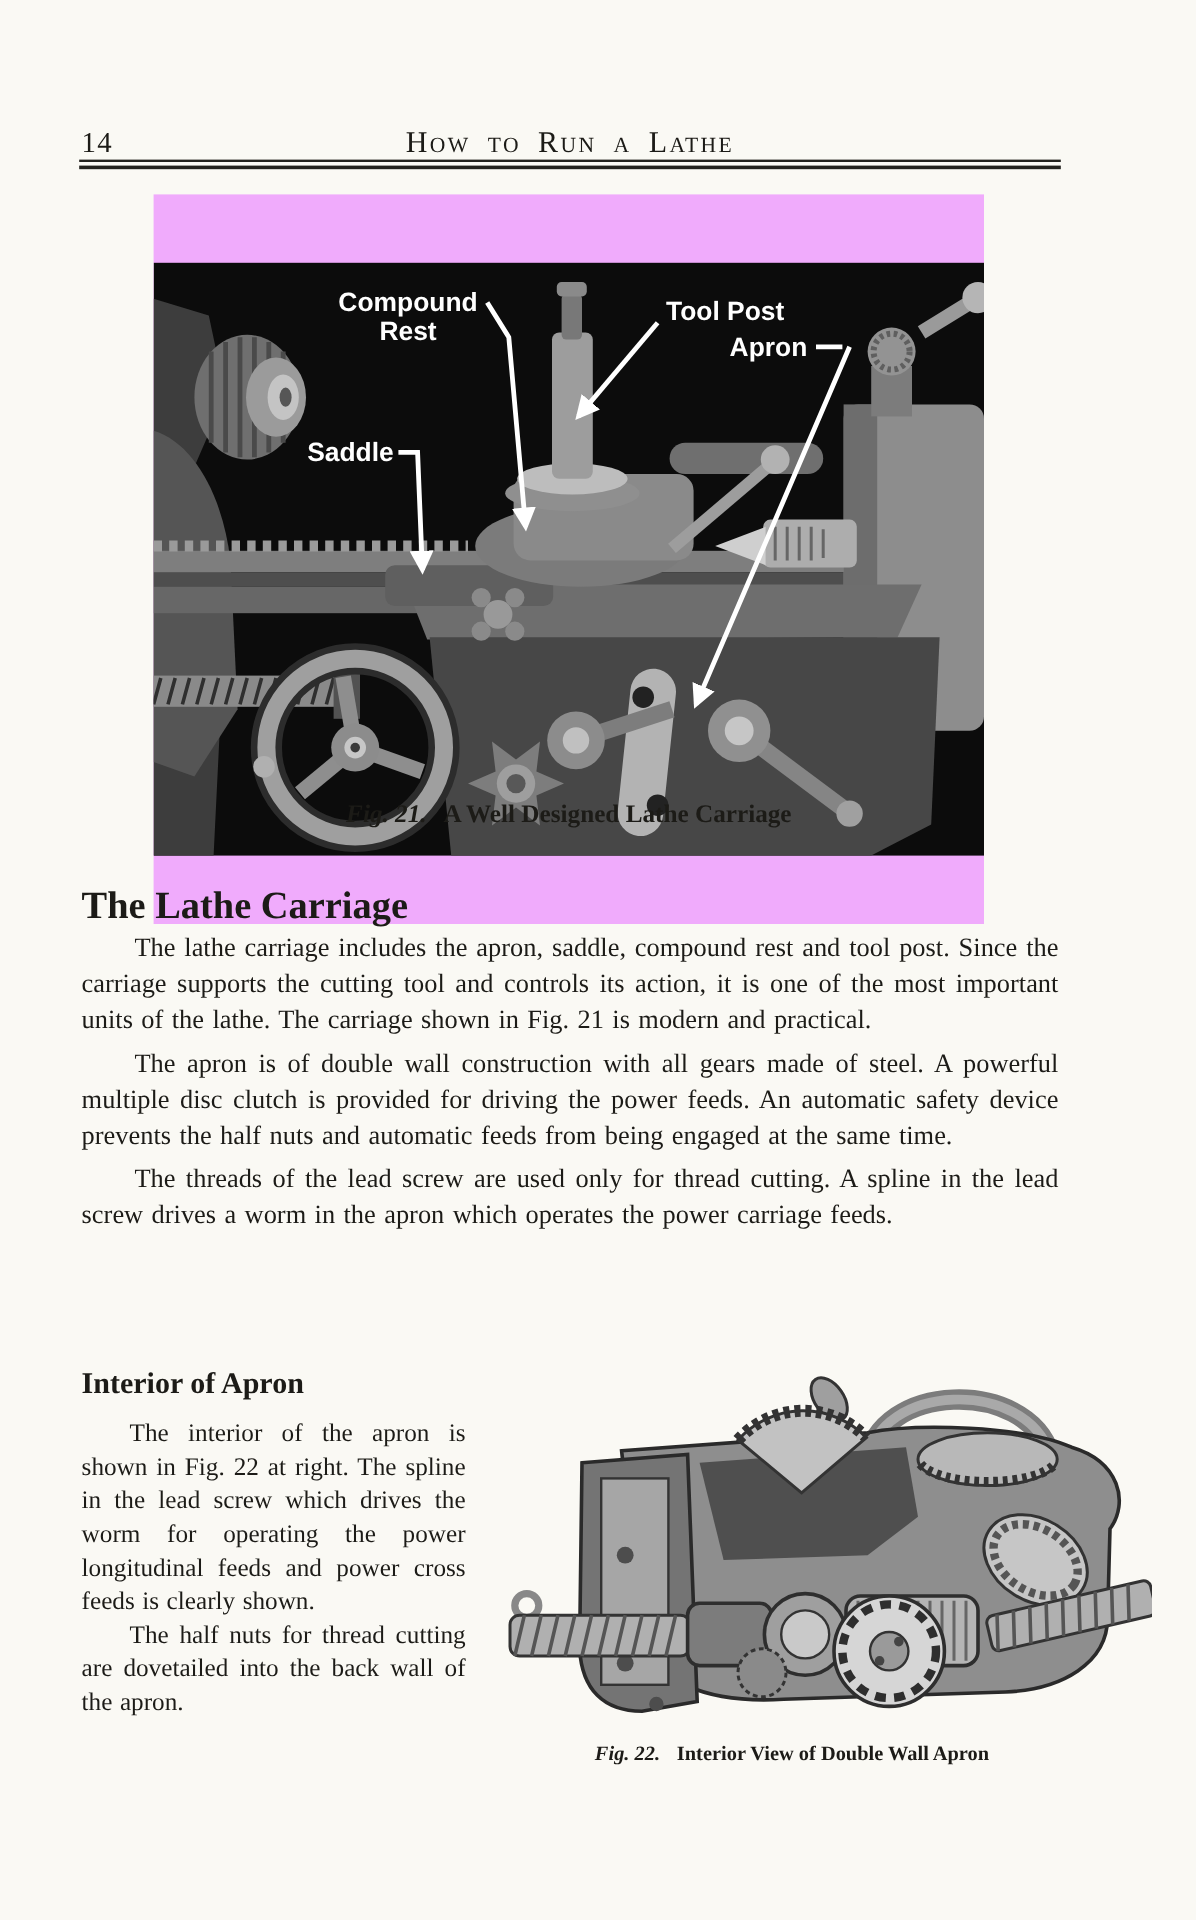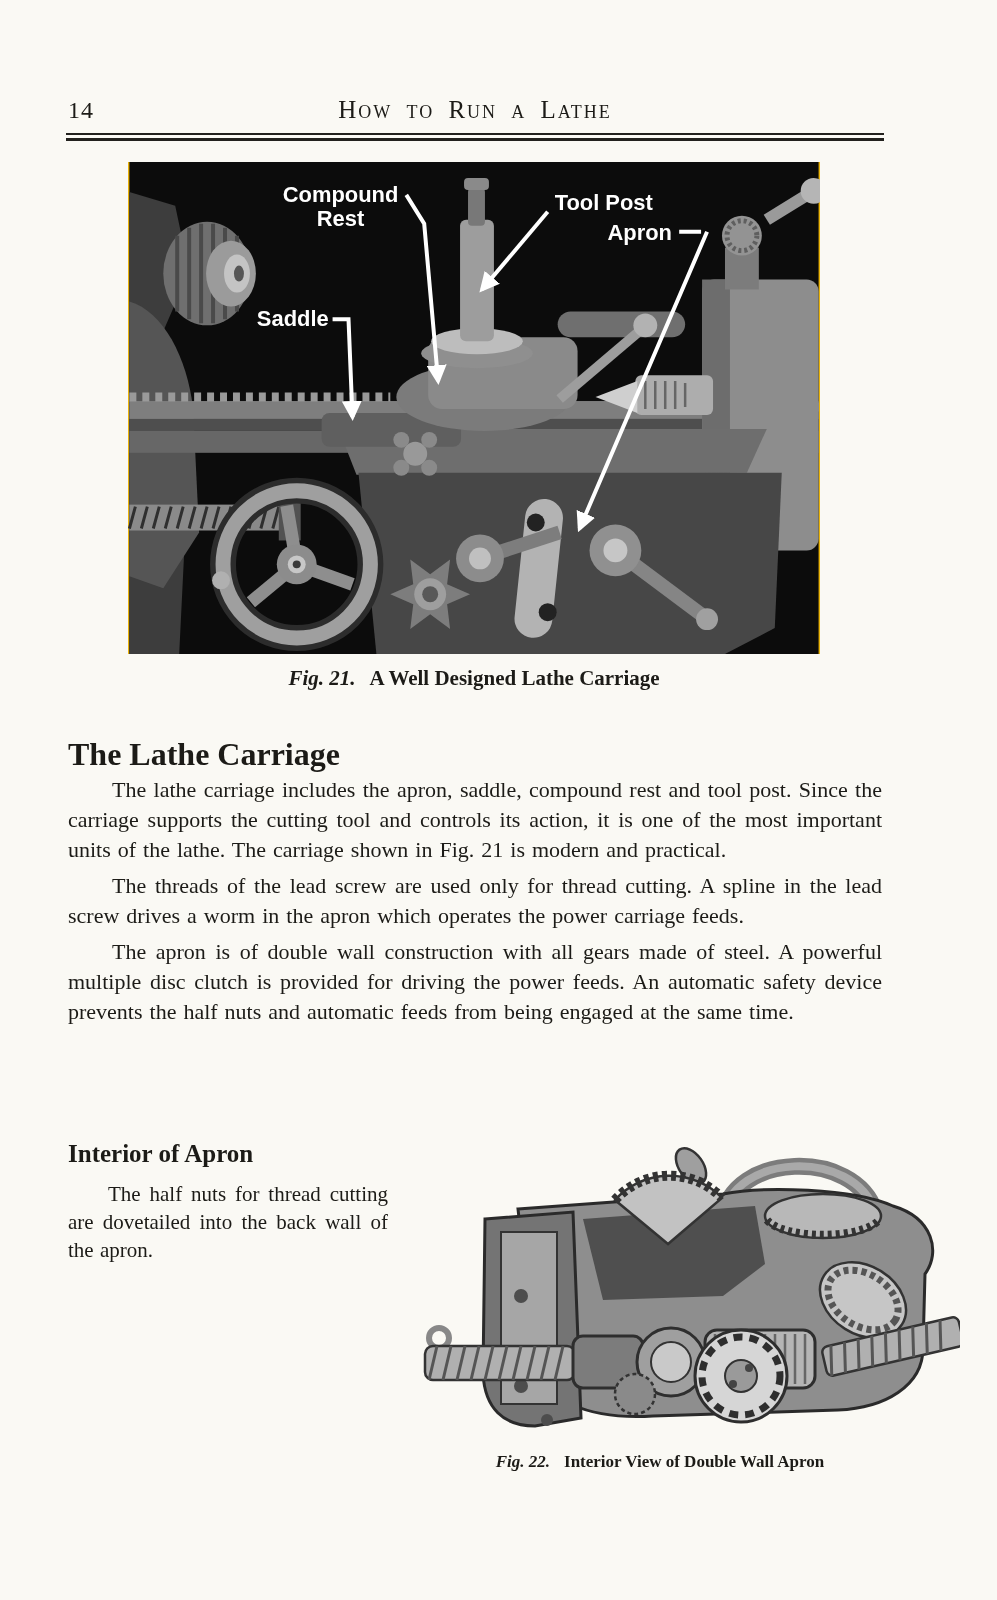--- a/index.html
+++ b/index.html
@@ -4,31 +4,31 @@
 <style>
   html,body{margin:0;padding:0;}
   body{
     width:997px;height:1600px;position:relative;
     background:#faf9f4;
     font-family:"Liberation Serif", serif;
     color:#1c1b17;
     overflow:hidden;
   }
   
-  #running-head{position:absolute;left:66px;top:88px;width:818px;height:36px;}
+  #running-head{position:absolute;left:66px;top:98px;width:818px;height:36px;}
   #page-number{position:absolute;left:2px;bottom:0;font-size:24px;letter-spacing:1px;}
   #running-title{
     position:absolute;left:0;right:0;bottom:0;text-align:center;
     font-variant:small-caps;font-size:25px;letter-spacing:2px;word-spacing:6px;
   }
   .rule-thin{position:absolute;left:66px;top:133px;width:818px;height:2px;background:#22211d;}
   .rule-thick{position:absolute;left:66px;top:138px;width:818px;height:3px;background:#22211d;}
 
   
-  #fig21{position:absolute;left:128px;top:162px;width:692px;height:492px;background:#eab308;}
+  #fig21{position:absolute;left:128px;top:162px;width:692px;height:608px;background:#f0abfc;}
   #fig21 svg{display:block;width:100%;height:100%;}
   #caption21{
     position:absolute;left:128px;top:666px;width:692px;text-align:center;
     font-weight:bold;font-size:21px;
   }
   .cap-label{margin-right:14px;font-style:italic;}
 
   
   #text-main{position:absolute;left:68px;top:739px;width:814px;}
   .sec-heading{font-size:32px;font-weight:bold;line-height:30px;margin:0;}
@@ -171,27 +171,28 @@
 </svg>
 </div>
 
 <div id="caption21">
   <span class="cap-label">Fig. 21.</span><span>A Well Designed Lathe Carriage</span>
 </div>
 
 <div id="text-main">
   <h2 class="sec-heading">The Lathe Carriage</h2>
   <p>The lathe carriage includes the apron, saddle, compound rest and tool post. Since the carriage supports the cutting tool and controls its action, it is one of the most important units of the lathe. The carriage shown in Fig. 21 is modern and practical.</p>
+  <p>The apron is of double wall construction with all gears made of steel. A powerful multiple disc clutch is provided for driving the power feeds. An automatic safety device prevents the half nuts and automatic feeds from being engaged at the same time.</p>
   <p>The threads of the lead screw are used only for thread cutting. A spline in the lead screw drives a worm in the apron which operates the power carriage feeds.</p>
-  <p>The apron is of double wall construction with all gears made of steel. A powerful multiple disc clutch is provided for driving the power feeds. An automatic safety device prevents the half nuts and automatic feeds from being engaged at the same time.</p>
 </div>
 
 <div id="heading2">Interior of Apron</div>
 
 <div id="left-col">
+  <p>The interior of the apron is shown in Fig. 22 at right. The spline in the lead screw which drives the worm for operating the power longitudinal feeds and power cross feeds is clearly shown.</p>
   <p>The half nuts for thread cutting are dovetailed into the back wall of the apron.</p>
 </div>
 
 <div id="fig22">
 <svg viewBox="0 0 537 316">
 
   <path d="M300,95 C308,28 432,24 452,88" fill="none" stroke="#7c7c7c" stroke-width="17"></path>
   <path d="M300,95 C308,28 432,24 452,88" fill="none" stroke="#a9a9a9" stroke-width="8"></path>
   <ellipse cx="268" cy="42" rx="12" ry="20" transform="rotate(-35 268 42)" fill="#9f9f9f" stroke="#333333" stroke-width="2.5"></ellipse>
 

